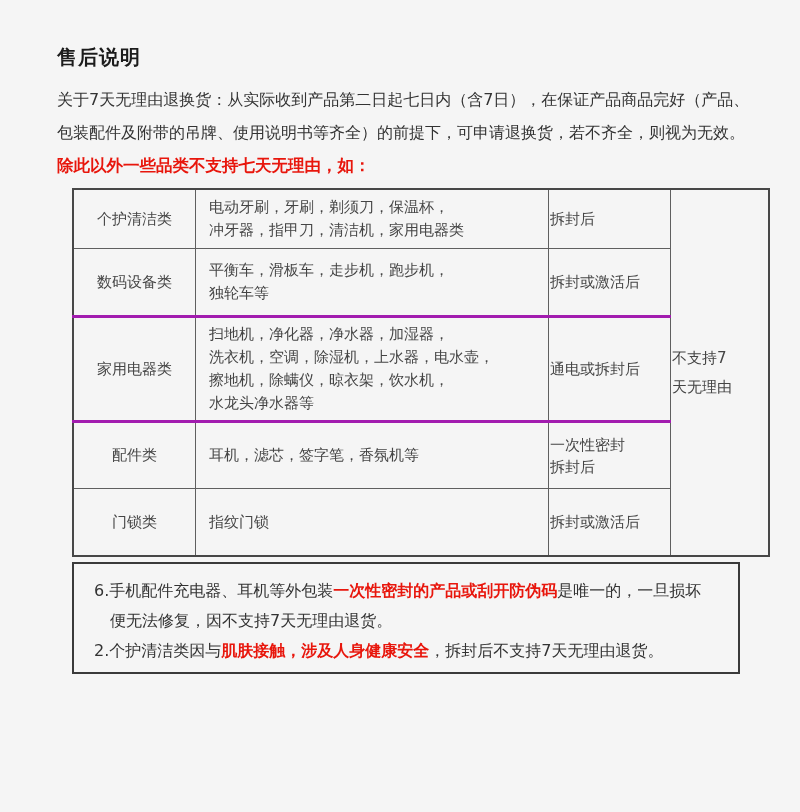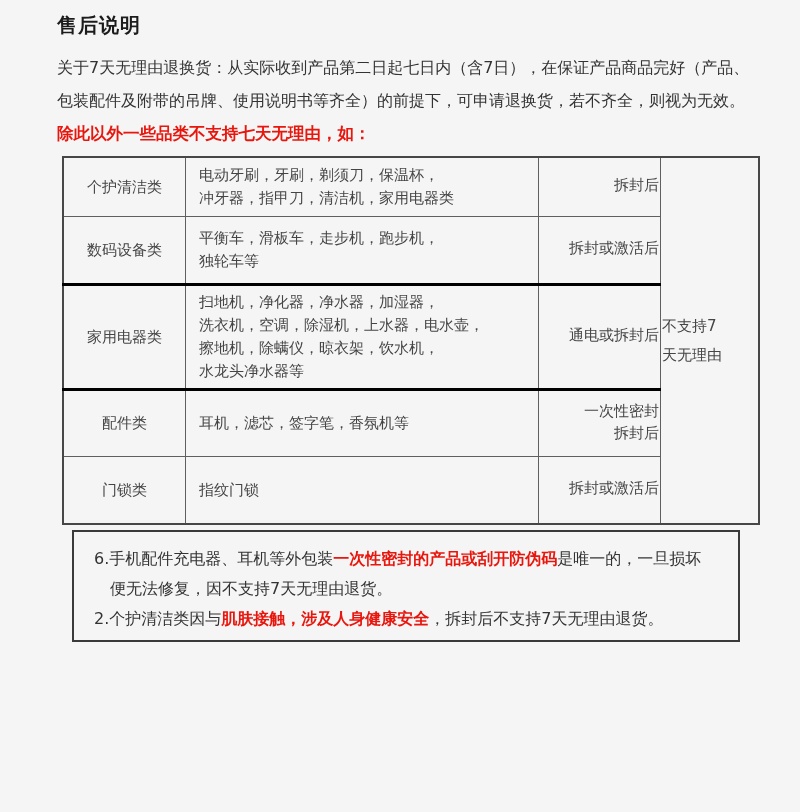--- a/index.html
+++ b/index.html
@@ -2,56 +2,56 @@
 <html><head>
 <meta charset="utf-8">
 <style>
   html,body{margin:0;padding:0;}
   body{
     width:800px;height:812px;overflow:hidden;
     background:#f5f5f5;
     font-family:"DejaVu Sans","Liberation Sans",sans-serif;
     color:#333;
   }
-  .page{padding:12px 45px 0 57px;}
+  .page{padding:44px 45px 0 57px;}
 
   .doc-title{
     font-size:20px;font-weight:bold;color:#1c1c1c;
     margin:0 0 12px 0;letter-spacing:1px;
   }
   .intro{
     width:706px;font-size:16px;line-height:33px;color:#333;
     margin:0 0 6px 0;
   }
   .intro-highlight{
     width:706px;font-size:16.5px;font-weight:bold;color:#e8160c;
     margin:0 0 11px 0;
   }
 
   table.policy{
-    border-collapse:collapse;margin-left:5px;width:668px;
+    border-collapse:collapse;margin-left:15px;width:668px;
     border:2px solid #474747;table-layout:fixed;
   }
   table.policy td{
     border:1px solid #5f5f5f;font-size:15px;color:#454545;
     vertical-align:middle;
   }
   td.cat{width:119px;text-align:center;}
   td.items{width:329px;padding:5px 10px 5px 13px;line-height:23px;}
-  td.cond{width:119px;text-align:right;line-height:22px;font-family:Liberation Mono, monospace;}
+  td.cond{width:119px;text-align:left;line-height:22px;}
   td.nospan{
     width:95px;text-align:left;font-size:18px;line-height:29px;
     color:#3d3d3d;
   }
   tr.r1 td{height:48px;}
   tr.r2 td{height:56px;}
   tr.r3 td{height:92px;}
   tr.r4 td{height:55px;}
   tr.r5 td{height:56px;}
-  tr.heavy td{border-top:3px solid #000000;}
+  tr.heavy td{border-top:3px solid #a21caf;}
   .ln{display:block;}
 
   .notes-box{
     margin:5px 0 0 15px;width:668px;box-sizing:border-box;
     border:2px solid #3a3a3a;
     padding:12px 36px 6px 20px;
     font-size:16px;line-height:30px;color:#333;
   }
   .notes-box p{margin:0;padding-left:16px;text-indent:-16px;}
   .red{color:#e8160c;font-weight:bold;}

